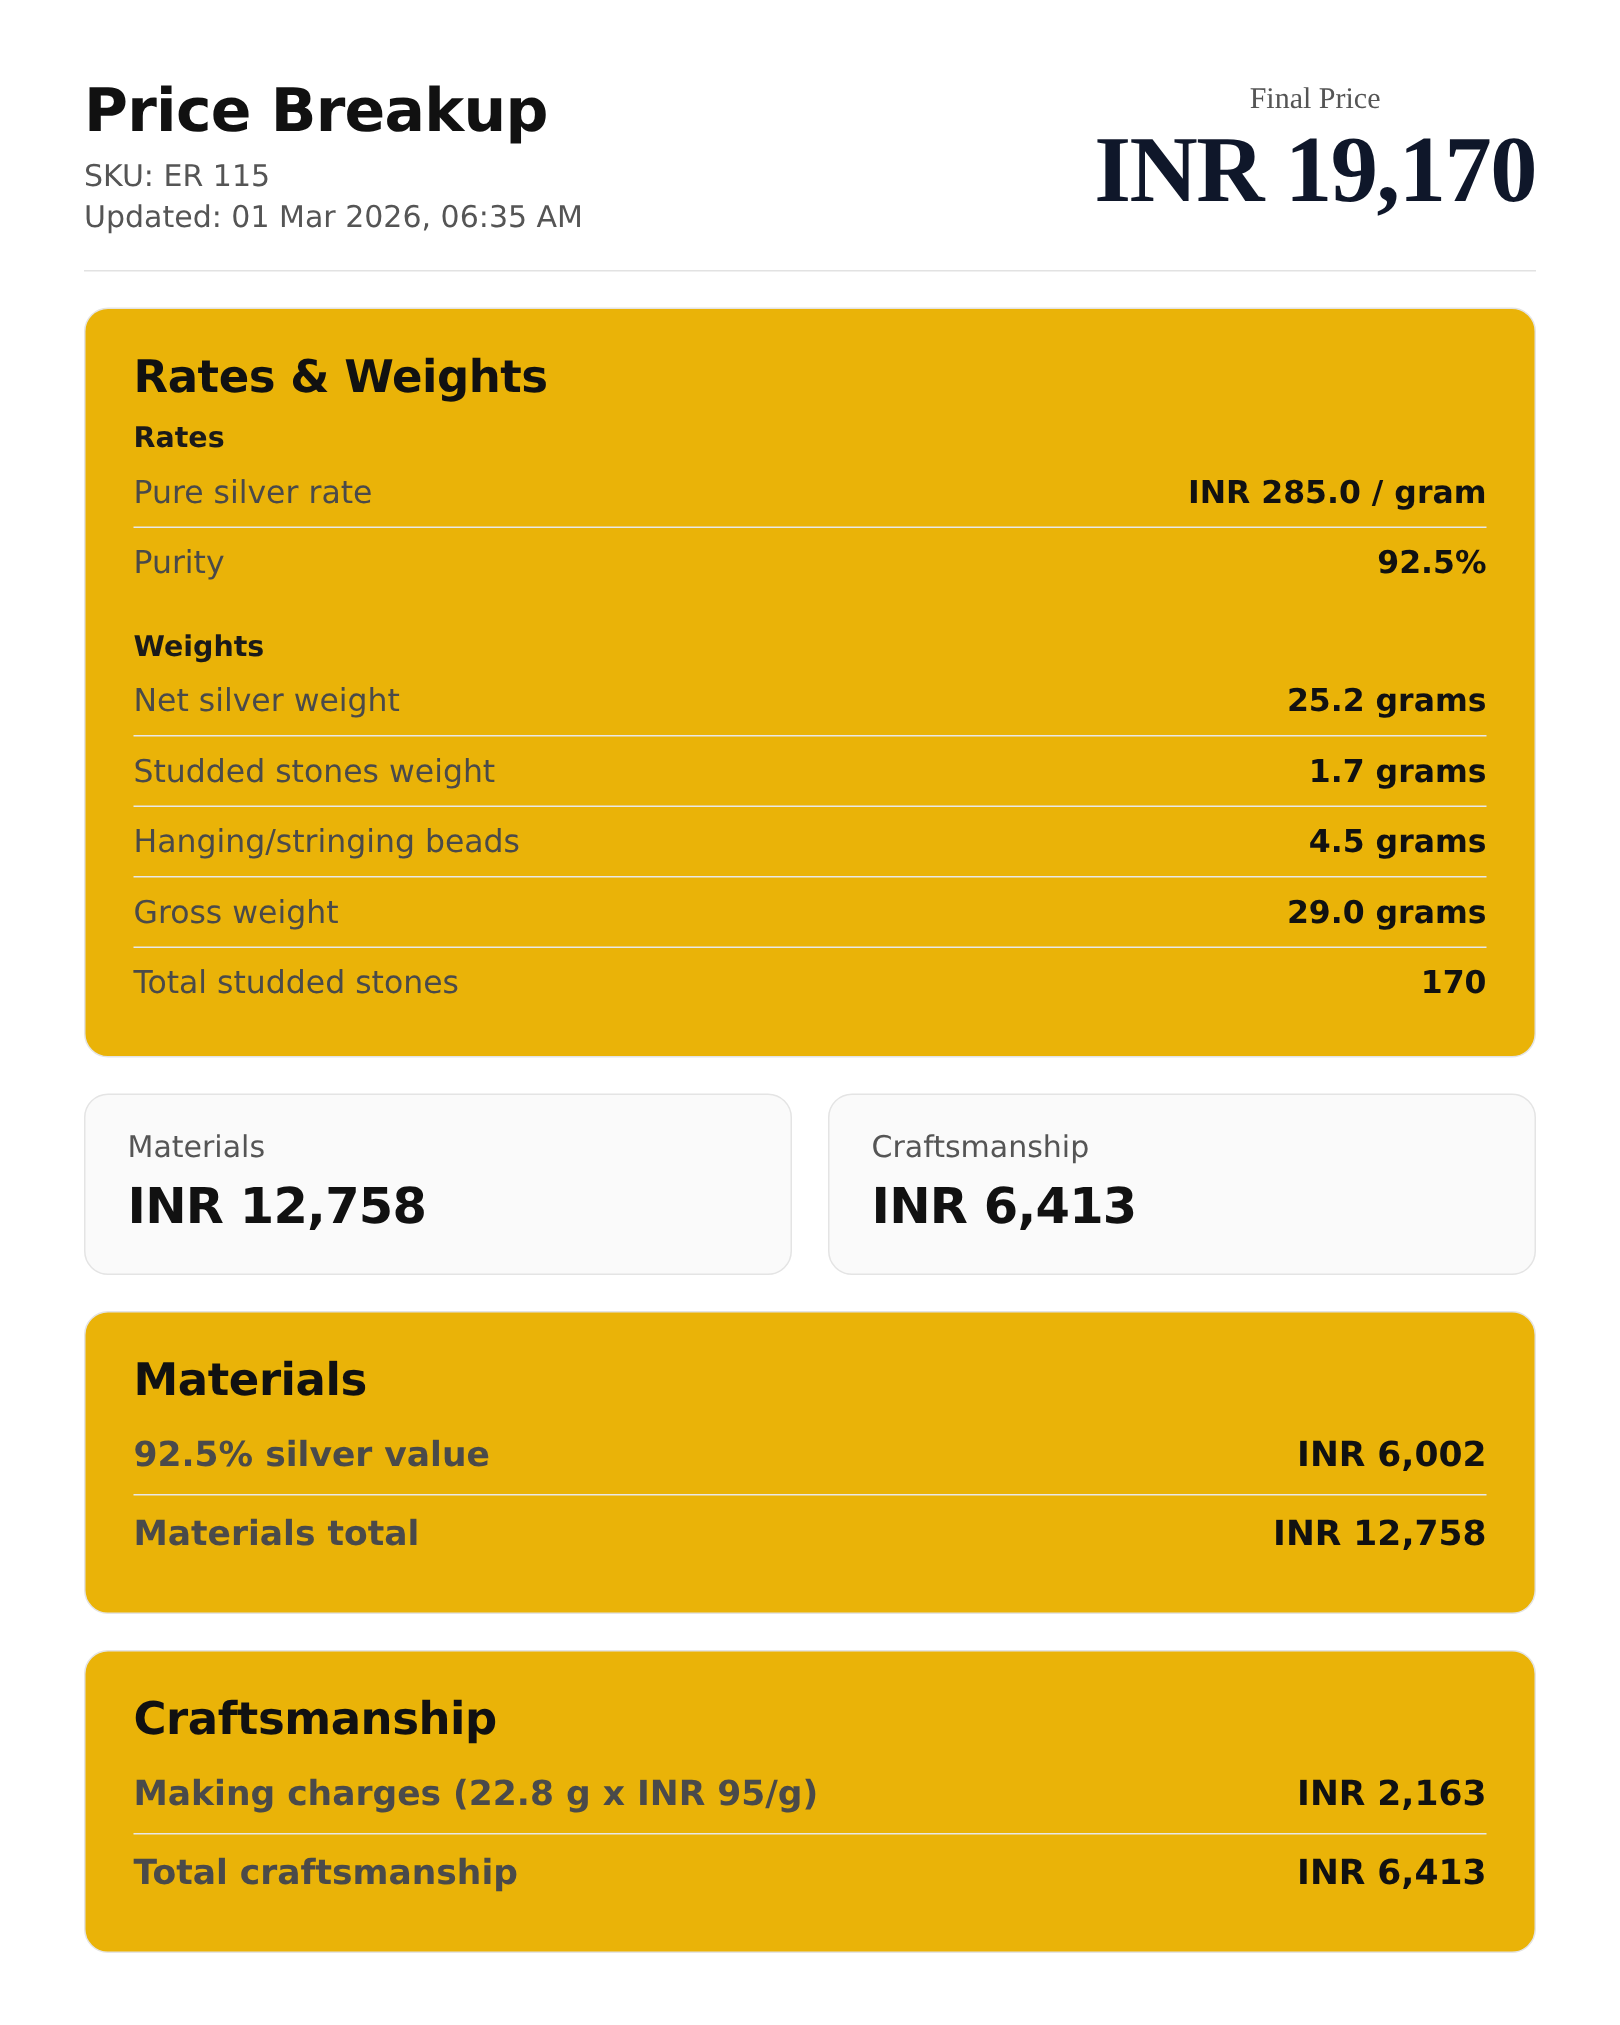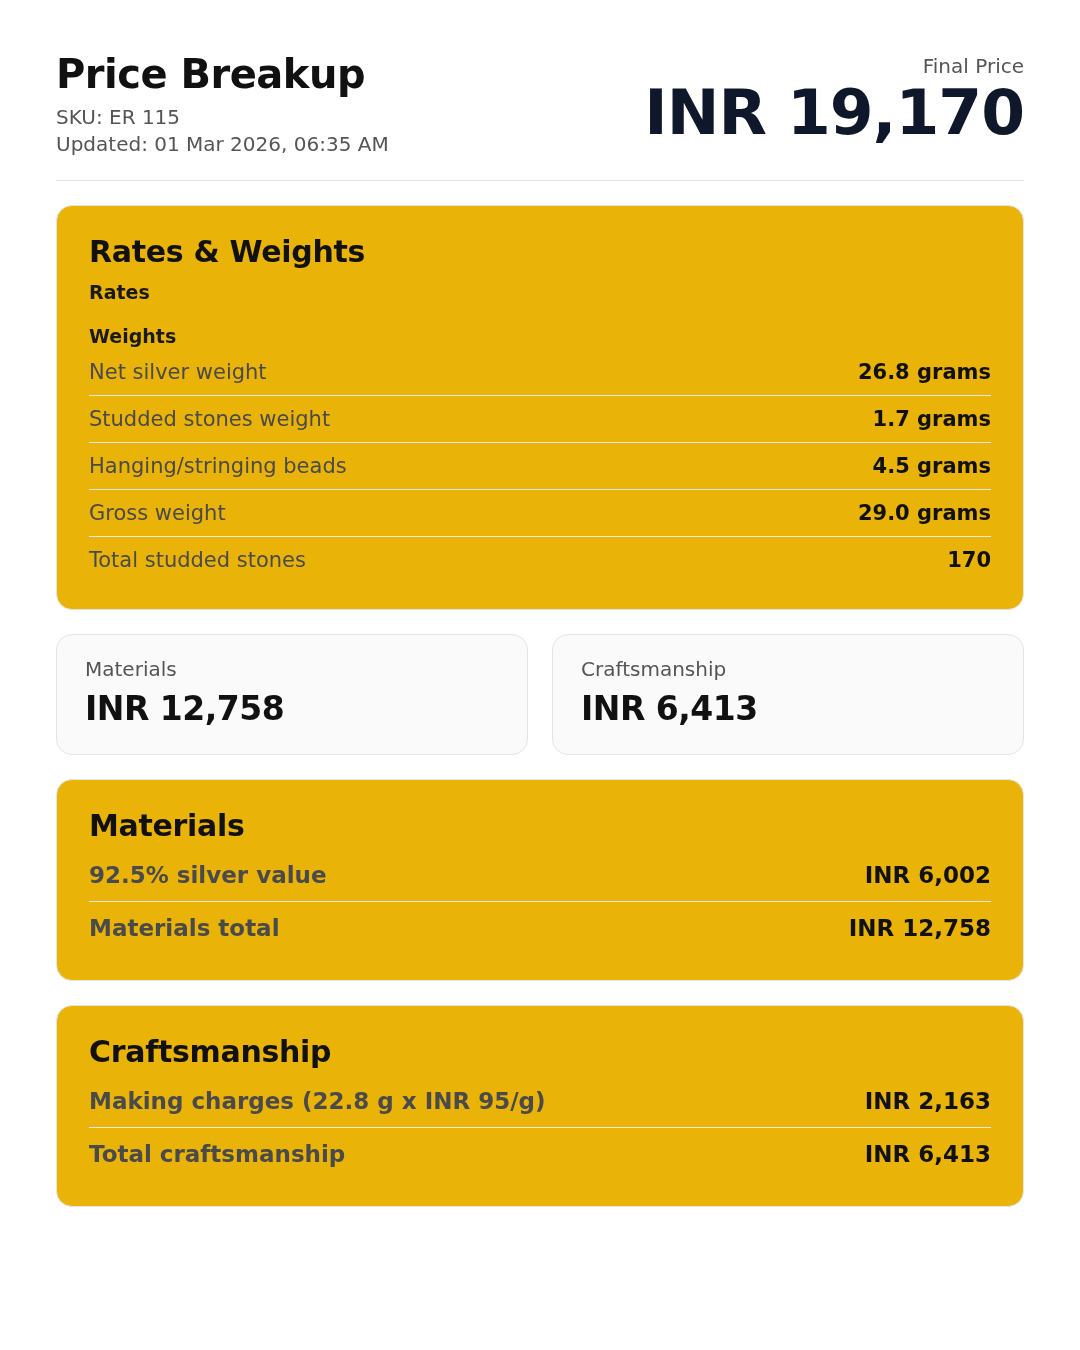--- a/index.html
+++ b/index.html
@@ -35,22 +35,23 @@
     line-height: 1.1;
     margin: 0 0 8px 0;
     color: #111111;
   }
   .sku, .updated {
     font-size: 20px;
     color: #555555;
     line-height: 1.35;
   }
   .header-right {
-    text-align: right;
+    text-align: center;
     padding-top: 6px;
+    font-family: Liberation Serif, serif;
   }
   .final-price-label {
     font-size: 20px;
     color: #555555;
     line-height: 1.2;
     margin-bottom: 2px;
   }
   .final-price-value {
     font-size: 63px;
     font-weight: bold;
@@ -149,26 +150,36 @@
     <div class="header-right">
       <div class="final-price-label">Final Price</div>
       <div class="final-price-value">INR 19,170</div>
     </div>
   </div>
 
   <div class="card">
     <div class="card-title">Rates &amp; Weights</div>
 
     <div class="group-label first">Rates</div>
+    <div>
+      <div class="row">
+        <span class="row-label">Pure silver rate</span>
+        <span class="row-value">INR 285.0 / gram</span>
+      </div>
+      <div class="row">
+        <span class="row-label">Purity</span>
+        <span class="row-value">92.5%</span>
+      </div>
+    </div>
 
     <div class="group-label">Weights</div>
     <div>
       <div class="row">
         <span class="row-label">Net silver weight</span>
-        <span class="row-value">26.8 grams</span>
+        <span class="row-value">25.2 grams</span>
       </div>
       <div class="row">
         <span class="row-label">Studded stones weight</span>
         <span class="row-value">1.7 grams</span>
       </div>
       <div class="row">
         <span class="row-label">Hanging/stringing beads</span>
         <span class="row-value">4.5 grams</span>
       </div>
       <div class="row">

